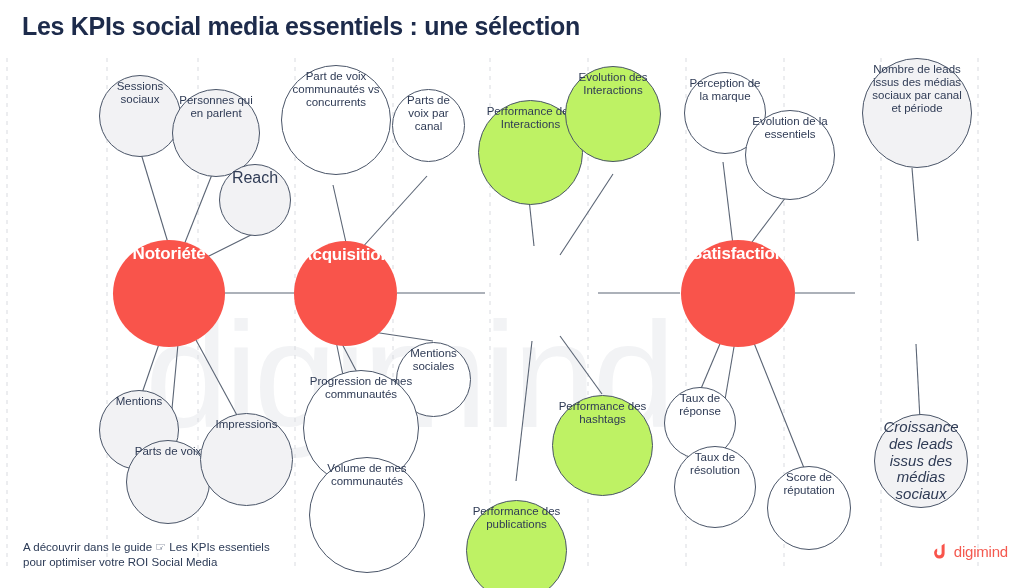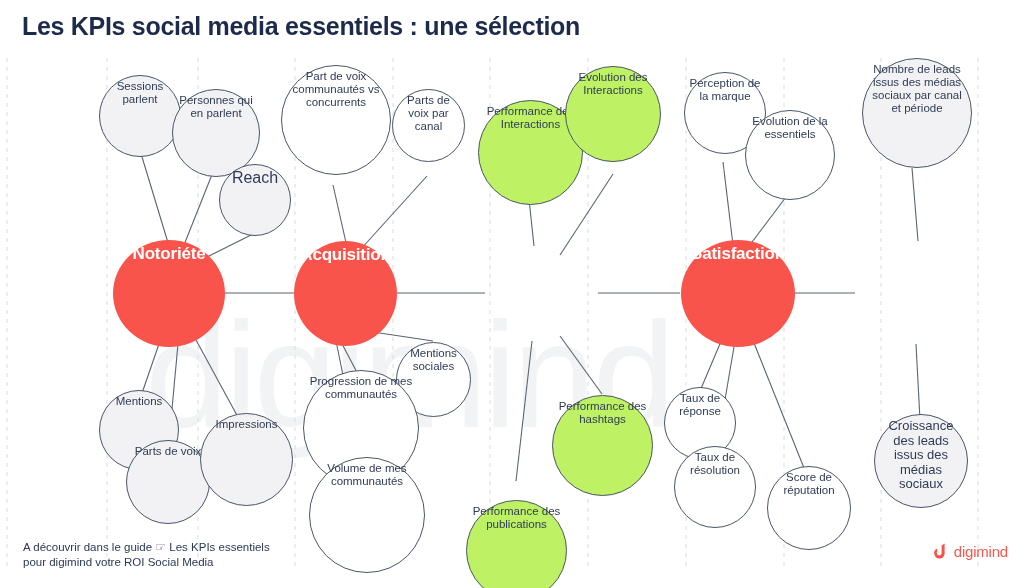--- a/index.html
+++ b/index.html
@@ -139,21 +139,21 @@
     <span>Notoriété</span>
   </div>
   <div class="bubble main" style="left:294px;top:241px;width:103px;height:105px;">
     <span>Acquisition</span>
   </div>
   <div class="bubble main" style="left:681px;top:240px;width:114px;height:107px;">
     <span>Satisfaction</span>
   </div>
 
   <div class="bubble light" style="left:99px;top:75px;width:82px;height:82px;font-size:11.5px;">
-    <span>Sessions parlent</span>
+    <span>Sessions sociaux</span>
   </div>
   <div class="bubble light" style="left:172px;top:89px;width:88px;height:88px;font-size:11.5px;">
     <span>Personnes qui en parlent</span>
   </div>
   <div class="bubble light" style="left:219px;top:164px;width:72px;height:72px;font-size:16px;">
     <span>Reach</span>
   </div>
 
   <div class="bubble light" style="left:99px;top:390px;width:80px;height:80px;font-size:11.5px;">
     <span>Mentions</span>
@@ -209,27 +209,27 @@
   <div class="bubble white" style="left:674px;top:446px;width:82px;height:82px;font-size:11.5px;">
     <span>Taux de résolution</span>
   </div>
   <div class="bubble white" style="left:767px;top:466px;width:84px;height:84px;font-size:11.5px;">
     <span>Score de réputation</span>
   </div>
 
   <div class="bubble light" style="left:862px;top:58px;width:110px;height:110px;font-size:11.5px;">
     <span>Nombre de leads issus des médias sociaux par canal et période</span>
   </div>
-  <div class="bubble light" style="left:874px;top:414px;width:94px;height:94px;font-size:13px;">
+  <div class="bubble light" style="left:874px;top:414px;width:94px;height:94px;font-size:15px;font-style:italic;">
     <span>Croissance des leads issus des médias sociaux</span>
   </div>
 
   <div class="footnote">
     <span>A découvrir dans le guide </span><span class="hand">☞</span><span> Les KPIs essentiels</span><br>
-    <span>pour digimind votre ROI Social Media</span>
+    <span>pour optimiser votre ROI Social Media</span>
   </div>
 
   <div class="logo">
     <span class="logo-mark">
       <svg width="18" height="18" viewBox="0 0 18 18">
         <path d="M12.6 1.6 L12.6 11.2 A5.2 5.2 0 1 1 5.2 6.6 L5.2 9.6 A2.4 2.4 0 1 0 9.6 11.2 L9.6 3.4 Z" fill="#f9544b"></path>
       </svg>
     </span>
     <span class="logo-text">digimind</span>
   </div>

